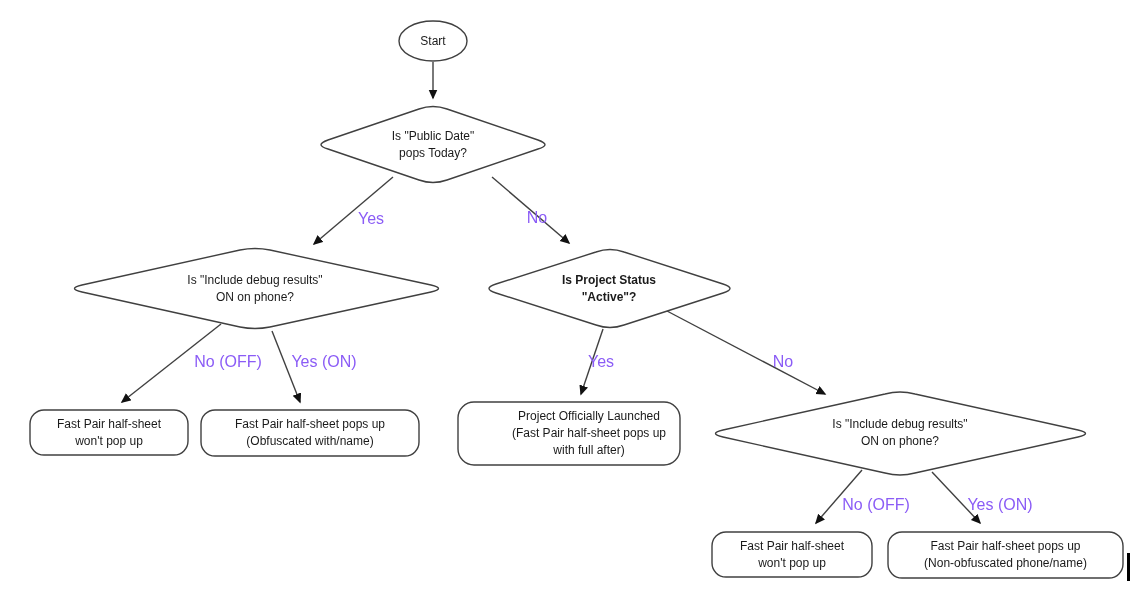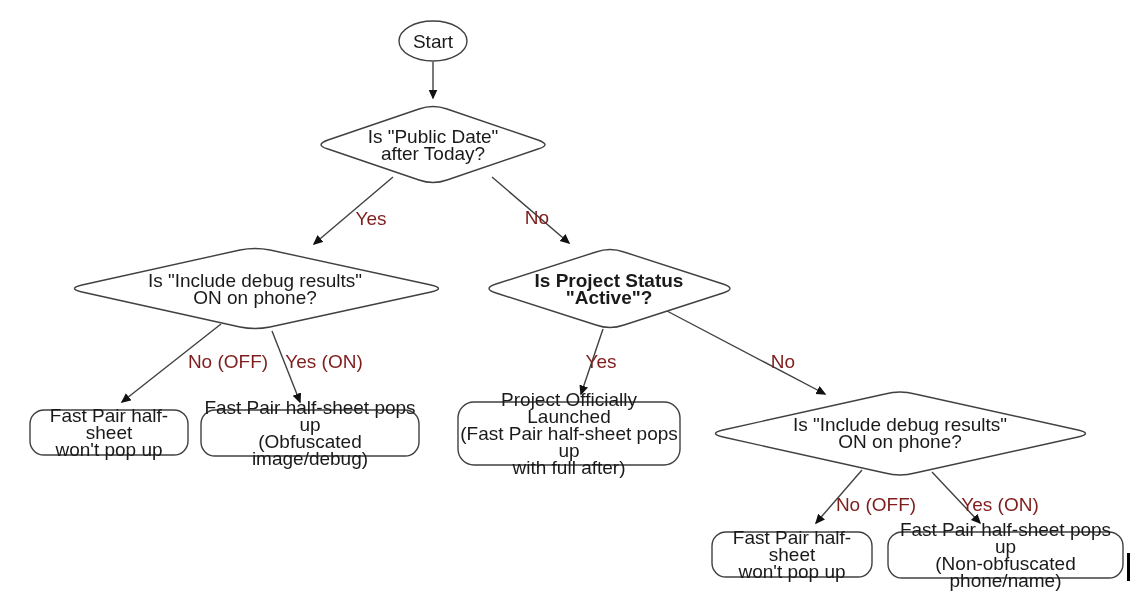--- a/index.html
+++ b/index.html
@@ -13,31 +13,31 @@
     overflow: hidden;
   }
   .canvas svg { position: absolute; left: 0; top: 0; }
   .node-label {
     position: absolute;
     display: flex;
     flex-direction: column;
     align-items: center;
     justify-content: center;
     text-align: center;
-    font-size: 19px;
+    font-size: 12px;
     line-height: 17px;
     color: #1a1a1a;
     pointer-events: none;
   }
   .edge-label {
     position: absolute;
     transform: translate(-50%, -50%);
-    font-size: 19px;
+    font-size: 16px;
     white-space: nowrap;
-    color: #7f1d1d;
+    color: #8b5cf6;
     pointer-events: none;
   }
   .cursor-artifact {
     position: absolute;
     left: 1127px;
     top: 553px;
     width: 3px;
     height: 28px;
     background: #000000;
   }
@@ -84,21 +84,21 @@
       <rect x="888" y="532" width="235" height="46" rx="14"></rect>
     </g>
   </svg>
 
   <div class="node-label" style="left:399px; top:21px; width:68px; height:40px;">
     <div>Start</div>
   </div>
 
   <div class="node-label" style="left:333px; top:117px; width:200px; height:56px;">
     <div>Is "Public Date"</div>
-    <div>after Today?</div>
+    <div>pops Today?</div>
   </div>
 
   <div class="node-label" style="left:135px; top:261px; width:240px; height:56px;">
     <div>Is "Include debug results"</div>
     <div>ON on phone?</div>
   </div>
 
   <div class="node-label" style="left:519px; top:261px; width:180px; height:56px;font-weight:bold;">
     <div>Is Project Status</div>
     <div>"Active"?</div>
@@ -109,24 +109,24 @@
     <div>ON on phone?</div>
   </div>
 
   <div class="node-label" style="left:30px; top:410px; width:158px; height:45px;">
     <div>Fast Pair half-sheet</div>
     <div>won't pop up</div>
   </div>
 
   <div class="node-label" style="left:201px; top:410px; width:218px; height:46px;">
     <div>Fast Pair half-sheet pops up</div>
-    <div>(Obfuscated image/debug)</div>
+    <div>(Obfuscated with/name)</div>
   </div>
 
-  <div class="node-label" style="left:458px; top:402px; width:222px; height:63px;">
+  <div class="node-label" style="left:458px; top:402px; width:222px; height:63px;padding-left:20px;">
     <div>Project Officially Launched</div>
     <div>(Fast Pair half-sheet pops up</div>
     <div>with full after)</div>
   </div>
 
   <div class="node-label" style="left:712px; top:532px; width:160px; height:45px;">
     <div>Fast Pair half-sheet</div>
     <div>won't pop up</div>
   </div>
 

